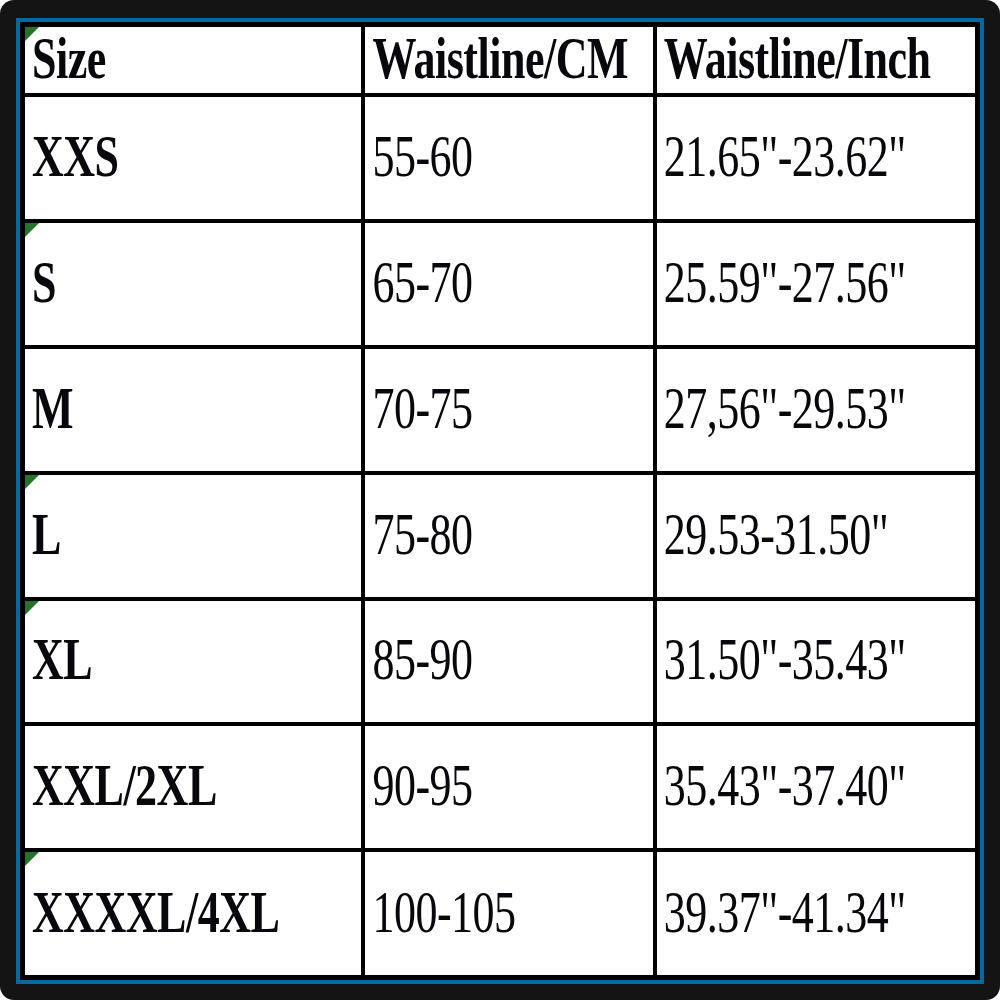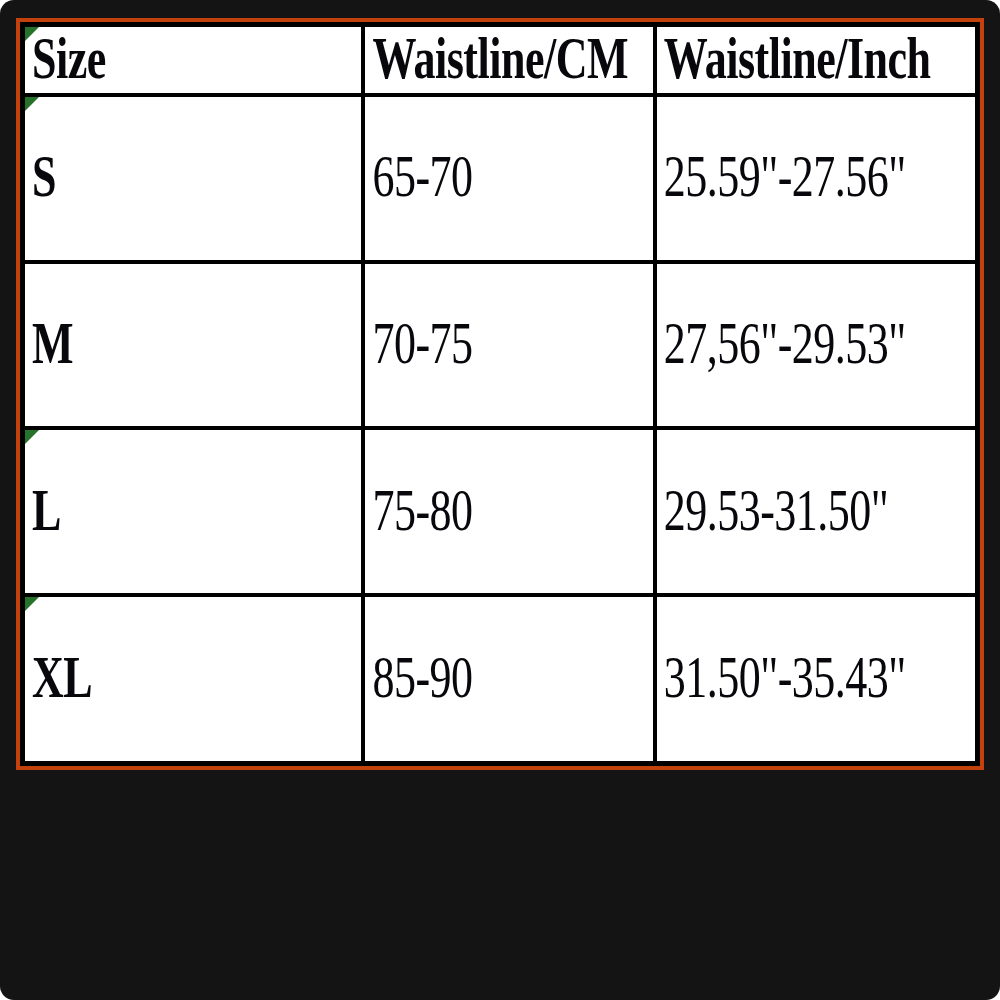--- a/index.html
+++ b/index.html
@@ -12,22 +12,22 @@
     position: absolute;
     left: 0; top: 0;
     width: 1000px; height: 1000px;
     background: #141414;
     border-radius: 14px;
     box-sizing: border-box;
   }
   .sheet {
     position: absolute;
     left: 16px; top: 18px;
-    width: 968px; height: 752px;
-    background: #c2410c;
+    width: 968px; height: 966px;
+    background: #0369a1;
     box-sizing: border-box;
     padding: 4px;
   }
   table.size-chart {
     width: 100%; height: 100%;
     border-collapse: collapse;
     table-layout: fixed;
     border: 5px solid #000;
   }
   col.c1 { width: 35.7%; }
@@ -81,35 +81,50 @@
         </th>
         <th>
           <span class="txt bold">Waistline/CM</span>
         </th>
         <th>
           <span class="txt bold">Waistline/Inch</span>
         </th>
       </tr>
 
       <tr>
+        <td><span class="txt bold">XXS</span></td>
+        <td><span class="txt">55-60</span></td>
+        <td><span class="txt">21.65"-23.62"</span></td>
+      </tr>
+      <tr>
         <td><span class="corner"></span><span class="txt bold">S</span></td>
         <td><span class="txt">65-70</span></td>
         <td><span class="txt">25.59"-27.56"</span></td>
       </tr>
       <tr>
         <td><span class="txt bold">M</span></td>
         <td><span class="txt">70-75</span></td>
         <td><span class="txt">27,56"-29.53"</span></td>
       </tr>
       <tr>
         <td><span class="corner"></span><span class="txt bold">L</span></td>
         <td><span class="txt">75-80</span></td>
         <td><span class="txt">29.53-31.50"</span></td>
       </tr>
       <tr>
         <td><span class="corner"></span><span class="txt bold">XL</span></td>
         <td><span class="txt">85-90</span></td>
         <td><span class="txt">31.50"-35.43"</span></td>
       </tr>
+      <tr>
+        <td><span class="txt bold">XXL/2XL</span></td>
+        <td><span class="txt">90-95</span></td>
+        <td><span class="txt">35.43"-37.40"</span></td>
+      </tr>
+      <tr>
+        <td><span class="corner"></span><span class="txt bold">XXXXL/4XL</span></td>
+        <td><span class="txt">100-105</span></td>
+        <td><span class="txt">39.37"-41.34"</span></td>
+      </tr>
     </tbody>
       </table>
   </div>
 </div>
 
 </body></html>

